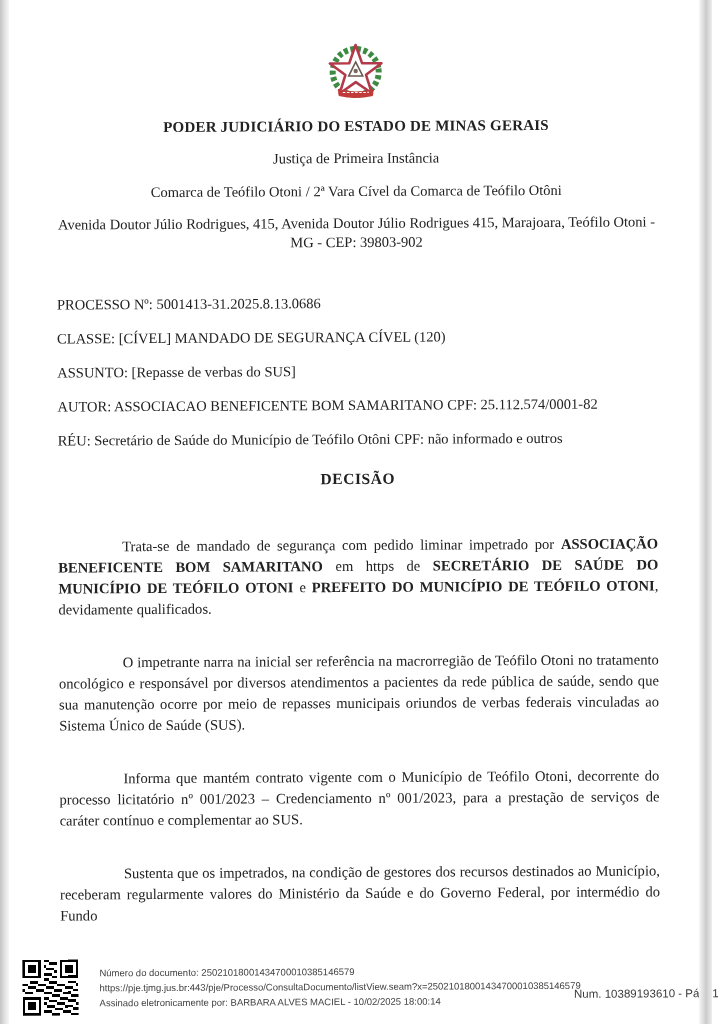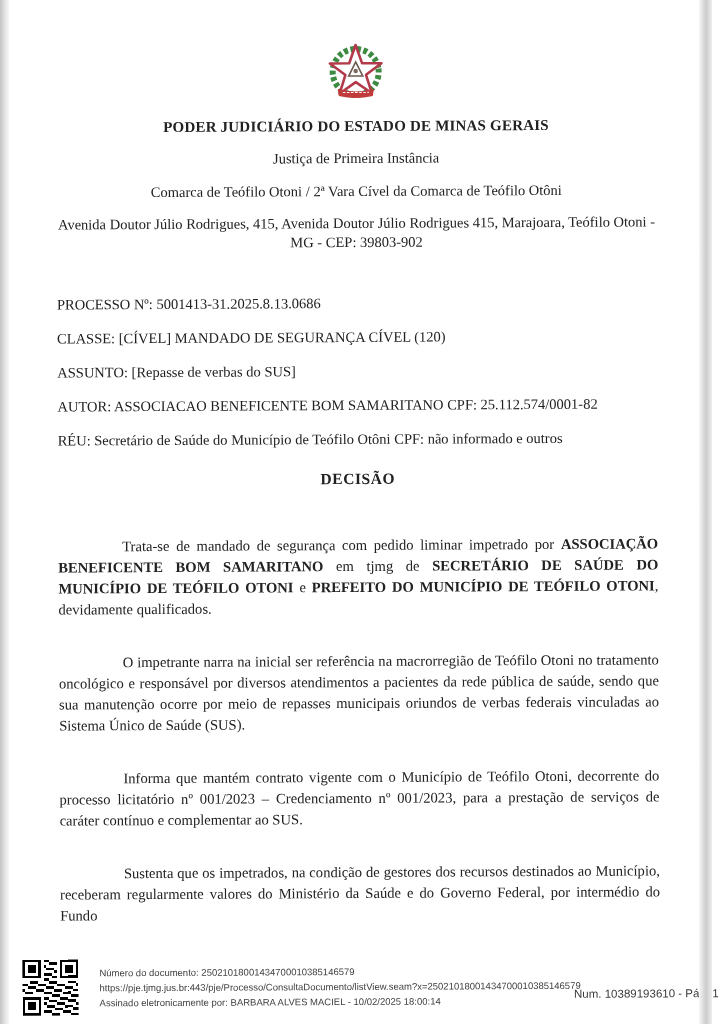--- a/index.html
+++ b/index.html
@@ -86,21 +86,21 @@
         <div class="case-line">PROCESSO Nº: 5001413-31.2025.8.13.0686</div>
         <div class="case-line">CLASSE: [CÍVEL] MANDADO DE SEGURANÇA CÍVEL (120)</div>
         <div class="case-line">ASSUNTO: [Repasse de verbas do SUS]</div>
         <div class="case-line">AUTOR: ASSOCIACAO BENEFICENTE BOM SAMARITANO CPF: 25.112.574/0001-82</div>
         <div class="case-line">RÉU: Secretário de Saúde do Município de Teófilo Otôni CPF: não informado e outros</div>
       </div>
 
     <div class="decision-title">DECISÃO</div>
 
     <div class="paragraphs">
-        <p><span>Trata-se de mandado de segurança com pedido liminar impetrado por </span><span class="b">ASSOCIAÇÃO BENEFICENTE BOM SAMARITANO</span><span> em tjmg de </span><span class="b">SECRETÁRIO DE SAÚDE DO MUNICÍPIO DE TEÓFILO OTONI</span><span> e </span><span class="b">PREFEITO DO MUNICÍPIO DE TEÓFILO OTONI</span><span>, devidamente qualificados.</span></p>
+        <p><span>Trata-se de mandado de segurança com pedido liminar impetrado por </span><span class="b">ASSOCIAÇÃO BENEFICENTE BOM SAMARITANO</span><span> em https de </span><span class="b">SECRETÁRIO DE SAÚDE DO MUNICÍPIO DE TEÓFILO OTONI</span><span> e </span><span class="b">PREFEITO DO MUNICÍPIO DE TEÓFILO OTONI</span><span>, devidamente qualificados.</span></p>
         <p><span>O impetrante narra na inicial ser referência na macrorregião de Teófilo Otoni no tratamento oncológico e responsável por diversos atendimentos a pacientes da rede pública de saúde, sendo que sua manutenção ocorre por meio de repasses municipais oriundos de verbas federais vinculadas ao Sistema Único de Saúde (SUS).</span></p>
         <p><span>Informa que mantém contrato vigente com o Município de Teófilo Otoni, decorrente do processo licitatório nº 001/2023 – Credenciamento nº 001/2023, para a prestação de serviços de caráter contínuo e complementar ao SUS.</span></p>
         <p><span>Sustenta que os impetrados, na condição de gestores dos recursos destinados ao Município, receberam regularmente valores do Ministério da Saúde e do Governo Federal, por intermédio do Fundo</span></p>
       </div>
 
     <div class="footer">
       <div class="qr">
         <svg viewBox="0 0 21 21" xmlns="http://www.w3.org/2000/svg" id="qr-svg">
             <rect x="0" y="9" width="1" height="1" fill="#000"></rect>
             <rect x="0" y="11" width="1" height="1" fill="#000"></rect>

